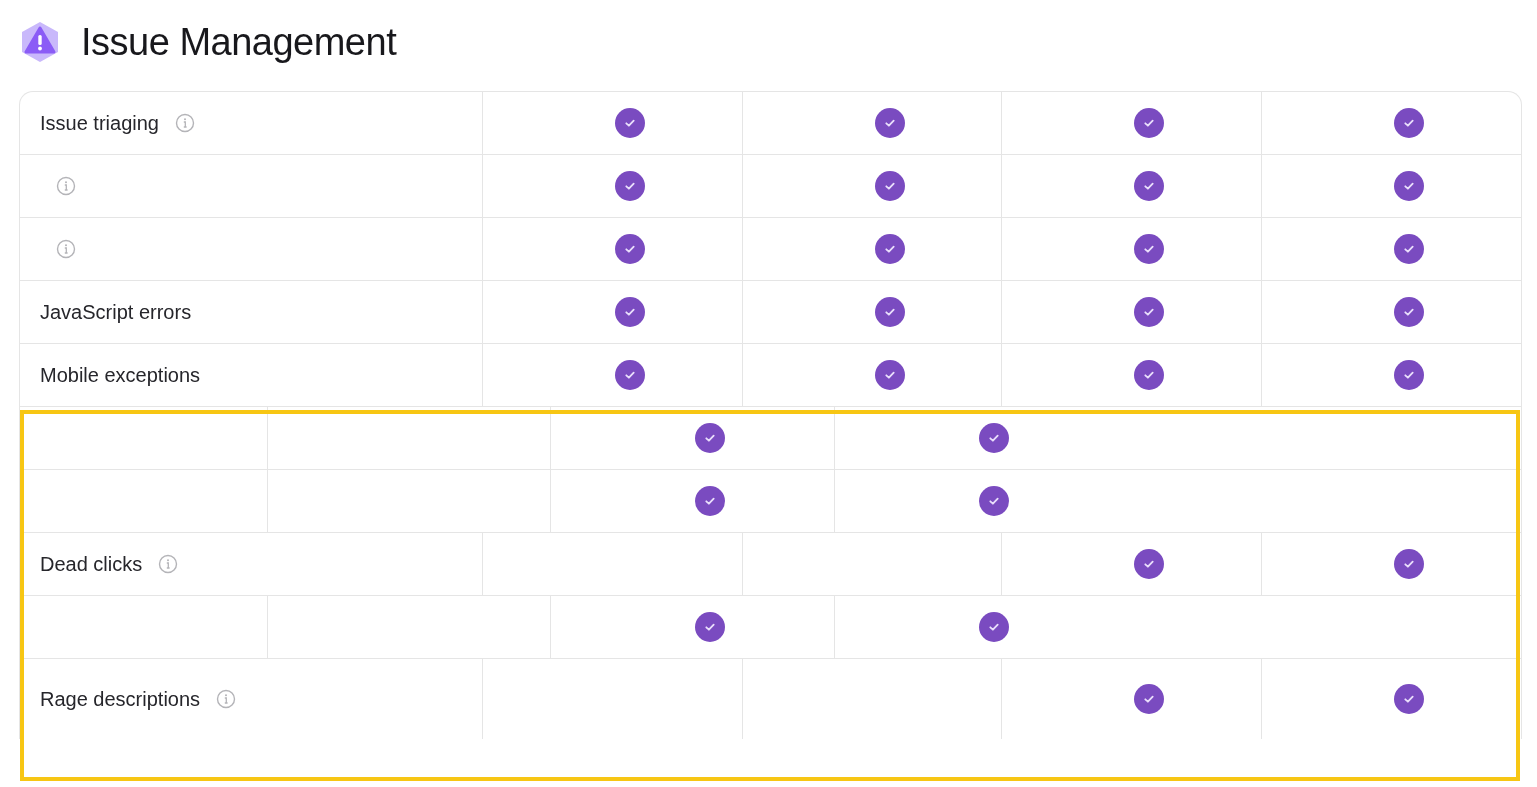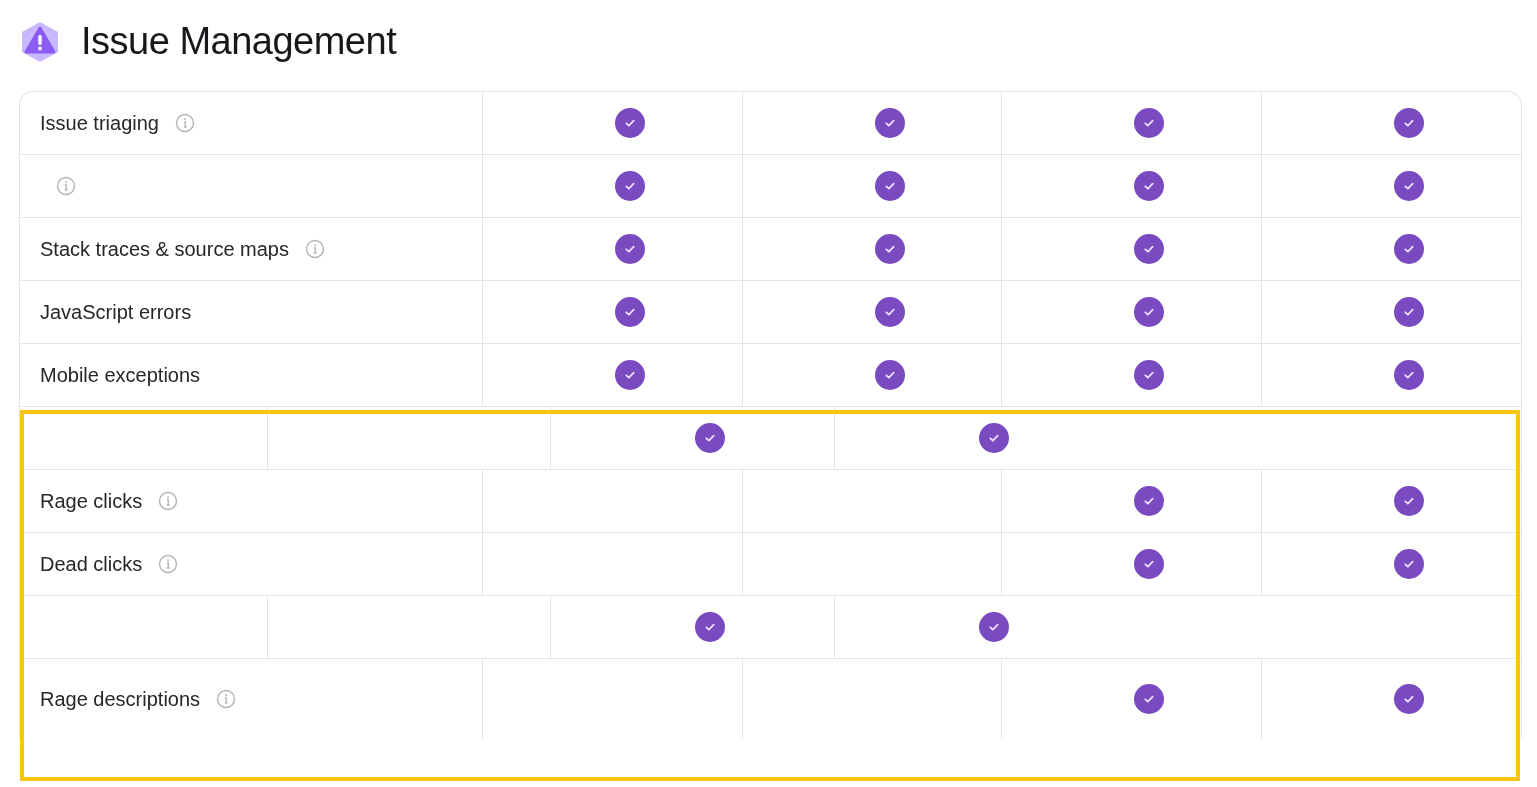--- a/index.html
+++ b/index.html
@@ -1,17 +1,17 @@
 <!DOCTYPE html>
 <html><head>
   <meta charset="utf-8">
   <style>
     html, body { margin: 0; padding: 0; background: #ffffff; }
     body { width: 1537px; height: 787px; overflow: hidden; position: relative; font-family: "Liberation Sans", sans-serif; color: #1c1c22; }
-    .header { position: absolute; left: 20px; top: 20px; height: 44px; display: flex; }
+    .header { position: absolute; left: 20px; top: 20px; height: 44px; display: flex; align-items: center; }
     .header-icon { width: 40px; height: 44px; display: flex; align-items: center; justify-content: center; }
     .header-title { margin-left: 21px; font-size: 38px; font-weight: 500; letter-spacing: -0.5px; color: #18181c; }
     .table { position: absolute; left: 19px; top: 91px; width: 1501px; border: 1px solid #e5e5e5; border-bottom: none; border-radius: 14px 14px 0 0; overflow: hidden; }
     .row { display: flex; height: 63px; border-bottom: 1px solid #e5e5e5; box-sizing: border-box; gap: 36px; }
     .row:last-child { border-bottom: none; height: 80px; }
     .cell-label { width: 511px; box-sizing: border-box; display: flex; align-items: center; padding-left: 20px; font-size: 20px; color: #26262b; border-right: 1px solid #e5e5e5; }
     .cell { width: 247.5px; box-sizing: border-box; display: flex; align-items: center; justify-content: center; border-right: 1px solid #e5e5e5; }
     .cell:last-child { border-right: none; }
     .info-icon { margin-left: 16px; width: 20px; height: 20px; display: inline-flex; }
     .check { width: 30px; height: 30px; border-radius: 50%; background: #7a4bc0; display: flex; align-items: center; justify-content: center; }
@@ -107,21 +107,20 @@
       <div class="cell">
         <span class="check" style="background: rgb(122, 75, 192);">
           <svg width="14" height="14" viewBox="0 0 14 14">
             <path d="M3.3 7.3 L5.9 9.7 L10.7 4.6" fill="none" stroke="#e9defb" stroke-width="1.8" stroke-linecap="round" stroke-linejoin="round"></path>
           </svg>
         </span>
       </div>
     </div>
     <div class="row">
       <div class="cell-label">
-        <span>Stack traces &amp; source maps</span>
         <span class="info-icon">
           <svg width="20" height="20" viewBox="0 0 20 20">
             <circle cx="10" cy="10" r="8.5" fill="none" stroke="#b4b4b8" stroke-width="1.4"></circle>
             <circle cx="10" cy="6.3" r="1" fill="#b4b4b8"></circle>
             <path d="M8.8 9 H10.3 V14 M8.8 14 H11.6" fill="none" stroke="#b4b4b8" stroke-width="1.3"></path>
           </svg>
         </span>
       </div>
       <div class="cell">
         <span class="check" style="background: rgb(122, 75, 192);">
@@ -230,30 +229,20 @@
       </div>
       <div class="cell">
         <span class="check" style="background: rgb(122, 75, 192);">
           <svg width="14" height="14" viewBox="0 0 14 14">
             <path d="M3.3 7.3 L5.9 9.7 L10.7 4.6" fill="none" stroke="#e9defb" stroke-width="1.8" stroke-linecap="round" stroke-linejoin="round"></path>
           </svg>
         </span>
       </div>
     </div>
     <div class="row">
-      <div class="cell-label">
-        <span>Rage clicks</span>
-        <span class="info-icon">
-          <svg width="20" height="20" viewBox="0 0 20 20">
-            <circle cx="10" cy="10" r="8.5" fill="none" stroke="#b4b4b8" stroke-width="1.4"></circle>
-            <circle cx="10" cy="6.3" r="1" fill="#b4b4b8"></circle>
-            <path d="M8.8 9 H10.3 V14 M8.8 14 H11.6" fill="none" stroke="#b4b4b8" stroke-width="1.3"></path>
-          </svg>
-        </span>
-      </div>
       <div class="cell"></div>
       <div class="cell"></div>
       <div class="cell">
         <span class="check" style="background: rgb(122, 75, 192);">
           <svg width="14" height="14" viewBox="0 0 14 14">
             <path d="M3.3 7.3 L5.9 9.7 L10.7 4.6" fill="none" stroke="#e9defb" stroke-width="1.8" stroke-linecap="round" stroke-linejoin="round"></path>
           </svg>
         </span>
       </div>
       <div class="cell">

